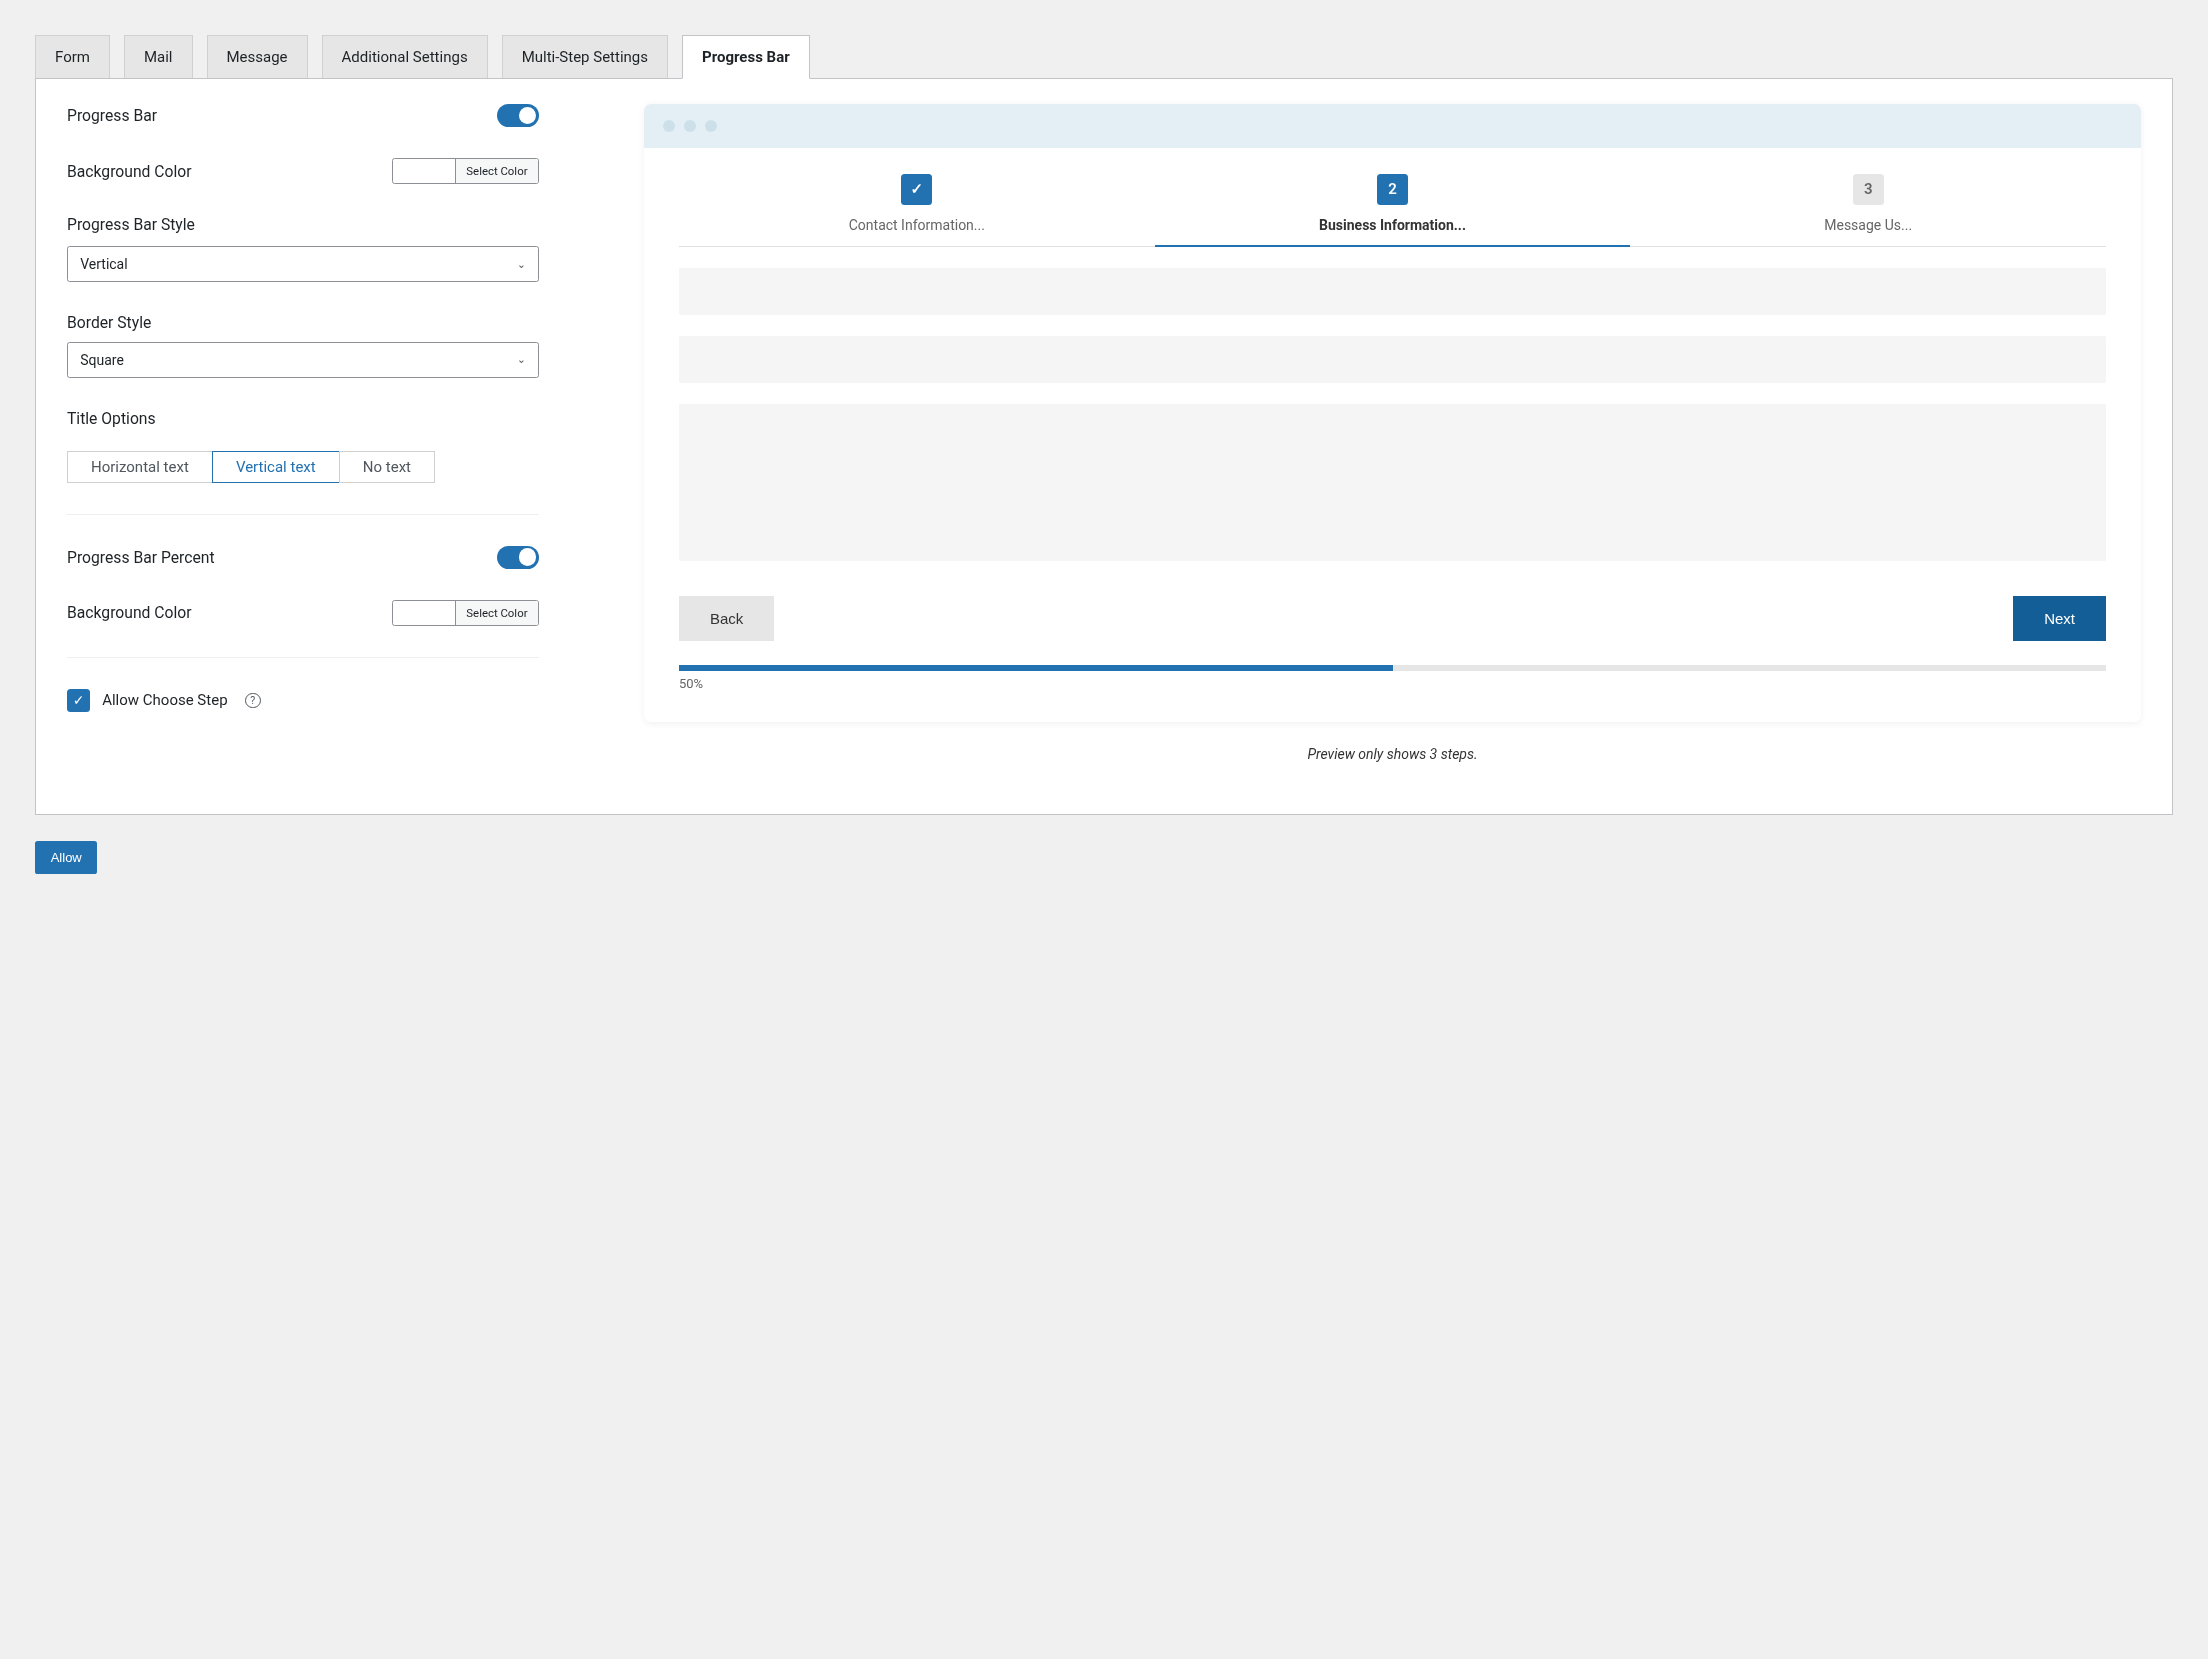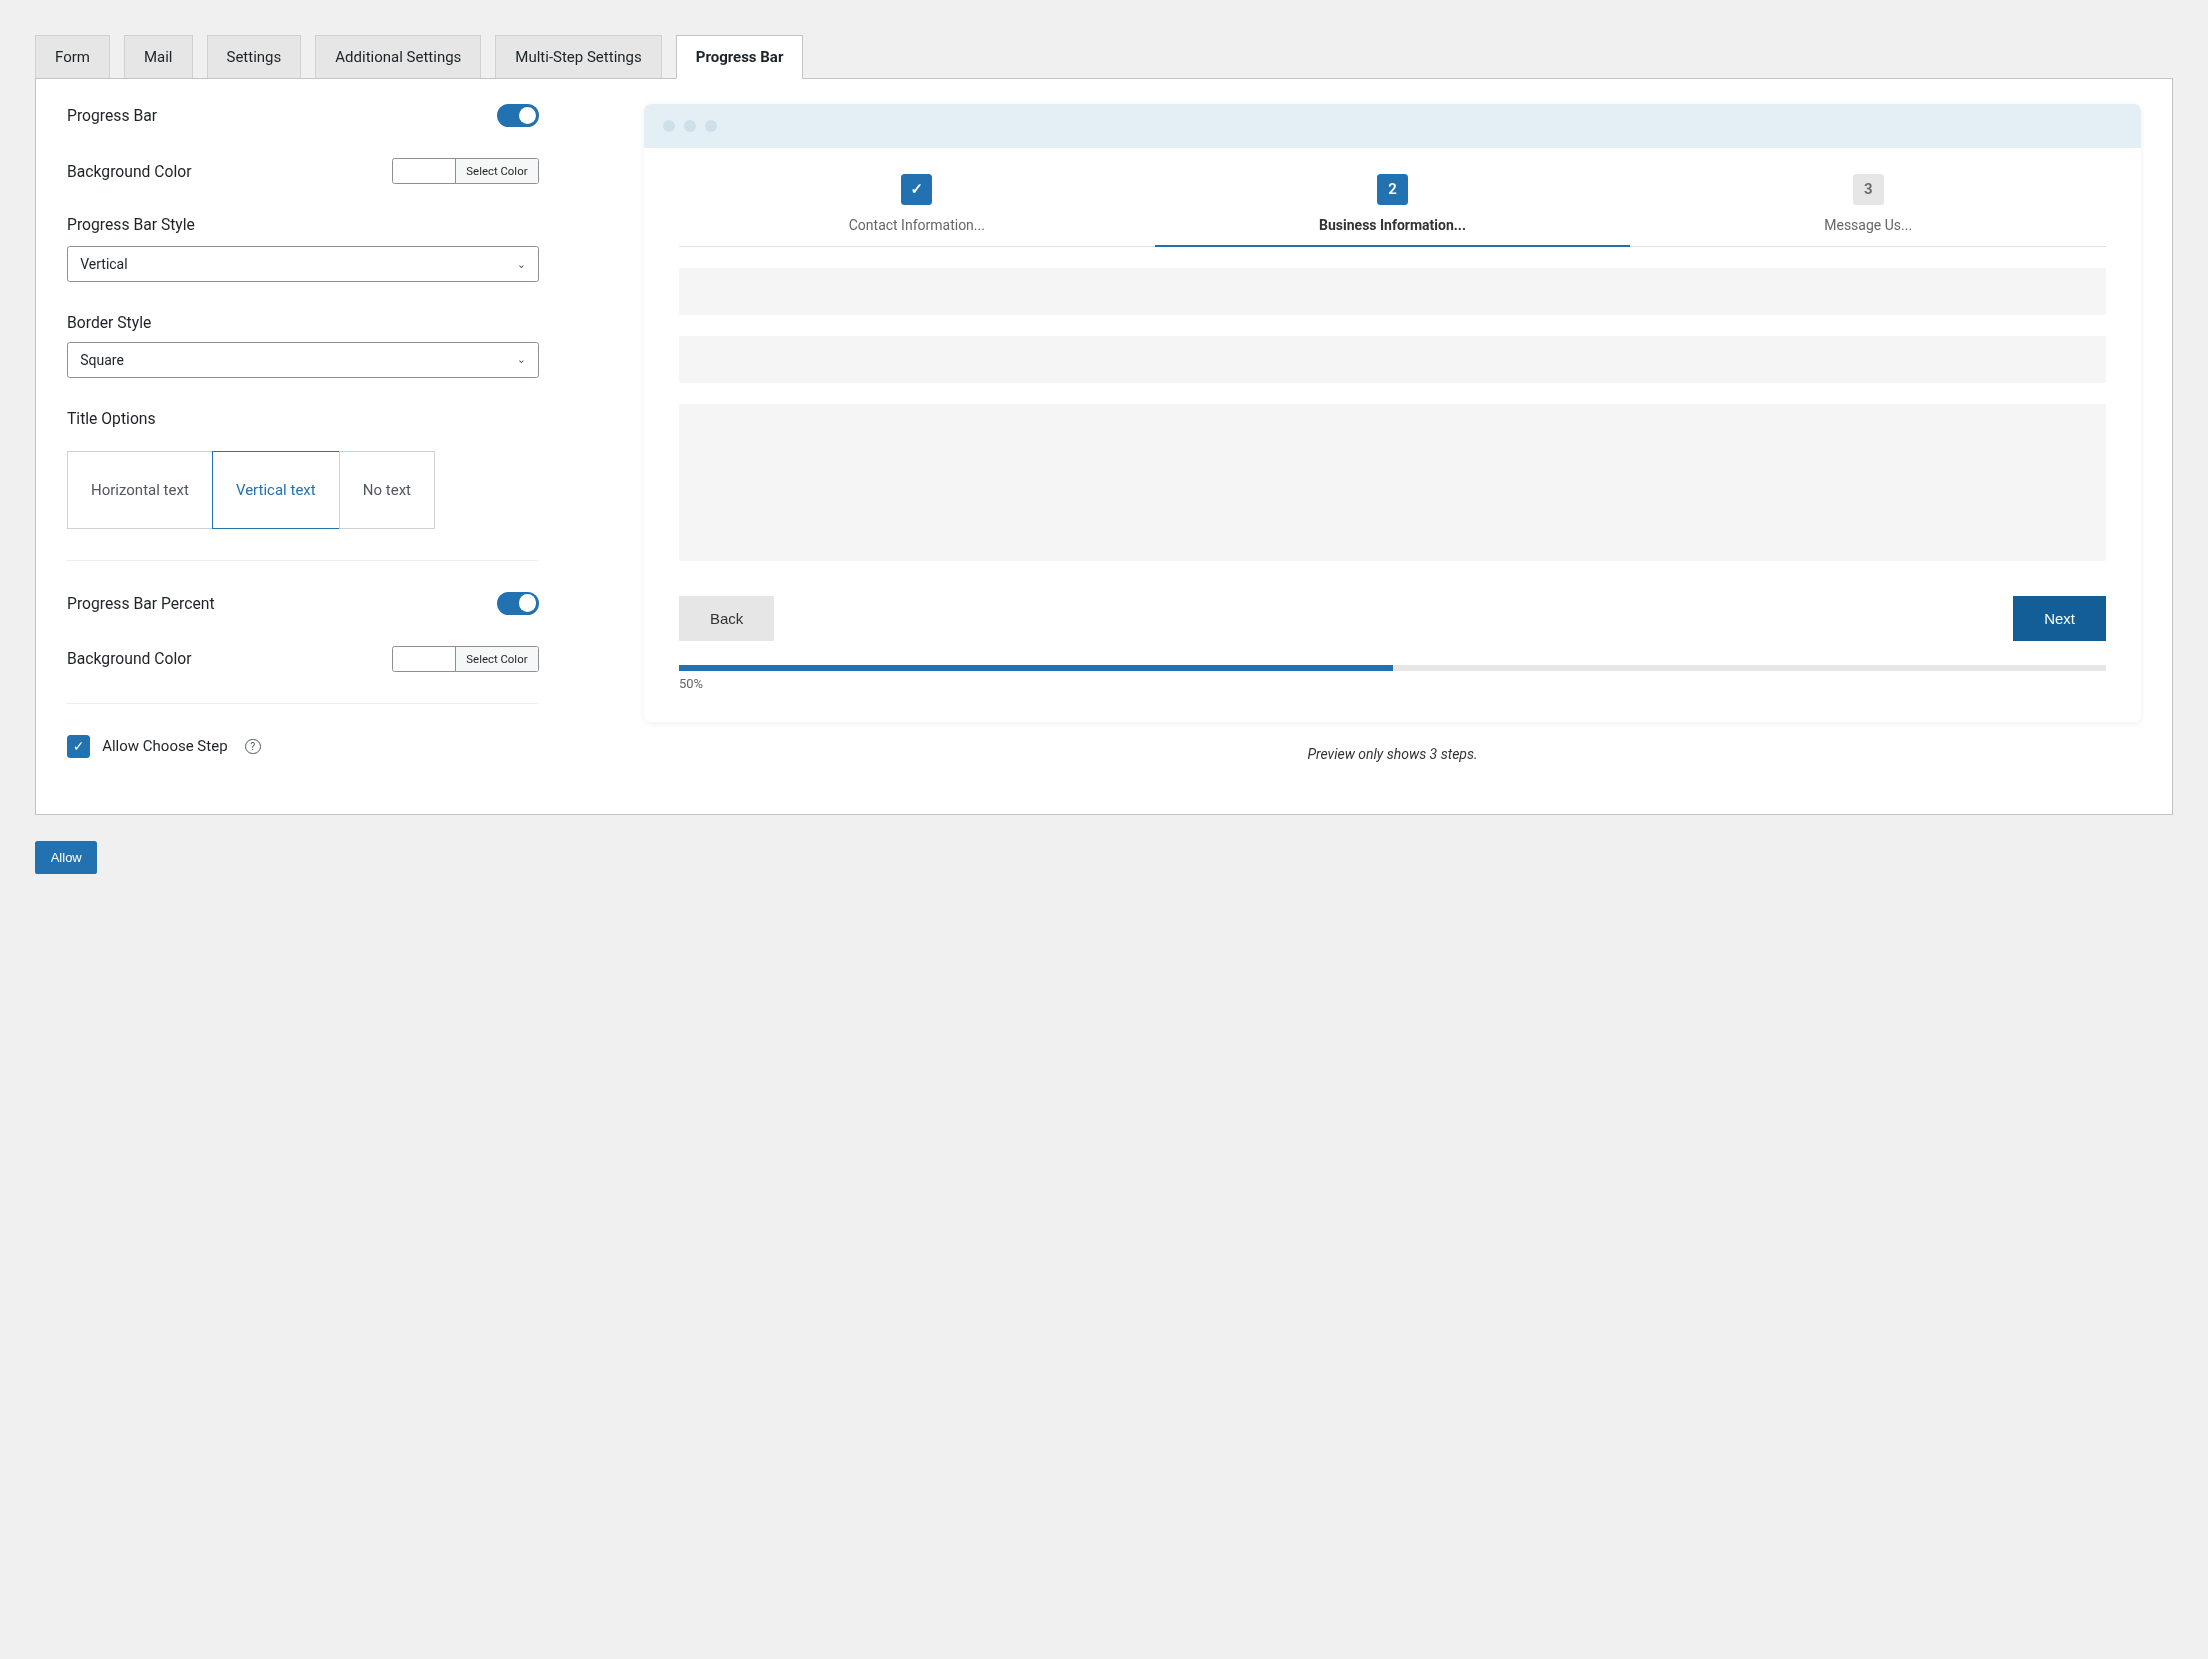--- a/index.html
+++ b/index.html
@@ -104,21 +104,21 @@
     justify-content:space-between;
     align-items:center;
     cursor:pointer;
   }
   .chev { font-size:10.5px; color:#50575e; }
 
   
   .seg-group { display:flex; }
   .seg {
     border:0.9px solid #d0d0d0;
-    padding:29px 23px;
+    padding:6px 23px;
     font-size:15px;
     color:#50575e;
     cursor:pointer;
     background:#fff;
   }
   .seg + .seg { margin-left:-0.9px;text-align:center; }
   .seg.active { border:1.7px solid #2271b1; color:#2271b1; }
 
   .rule { border:none; border-top:0.9px solid #eee; margin:24.5px 0 31px; }
 
@@ -199,21 +199,21 @@
 </style>
 </head>
 <body>
 
 
 
 
 <div class="tab-bar">
   <div class="tab">Form</div>
   <div class="tab">Mail</div>
-  <div class="tab">Settings</div>
+  <div class="tab">Message</div>
   <div class="tab">Additional Settings</div>
   <div class="tab">Multi-Step Settings</div>
   <div class="tab active">Progress Bar</div>
 </div>
 
 
 <div class="panel">
 
   <div class="settings-col">
 

